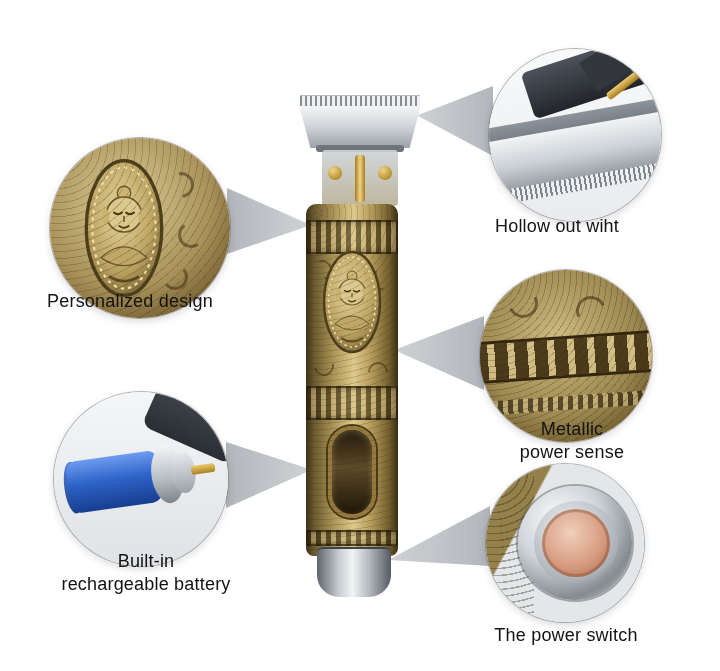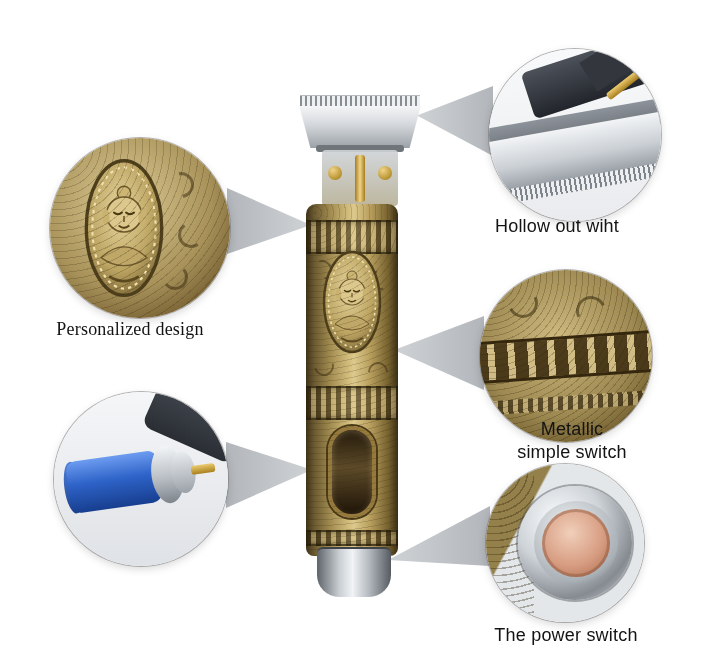--- a/index.html
+++ b/index.html
@@ -218,45 +218,47 @@
           <path d="M22.5 40.5 q3 2.6 6 0" fill="none" stroke="#46380f" stroke-width="1.4" stroke-linecap="round"></path>
           <path d="M31.5 40.5 q3 2.6 6 0" fill="none" stroke="#46380f" stroke-width="1.4" stroke-linecap="round"></path>
           <path d="M30 43 v4.5" stroke="#6e5a2c" stroke-width="1.2" fill="none"></path>
           <path d="M26.5 50.5 q3.5 2.6 7 0" fill="none" stroke="#584418" stroke-width="1.5" stroke-linecap="round"></path>
           <path d="M13 74 q17 -16 34 0 q-8 6 -17 6 q-9 0 -17 -6 z" fill="#bfa768" stroke="#6e5a2c" stroke-width="1"></path>
           <path d="M19 88 q11 7 22 0" fill="none" stroke="#5c491f" stroke-width="2"></path>
         </svg>
       </div>
     </div>
   </div>
-  <div class="label" id="lb-design" style="left:22px;top:318px;width:216px;font-family:Liberation Serif, serif;">Personalized design</div>
+  <div class="label" id="lb-design" style="left:22px;top:290px;width:216px;">Personalized design</div>
 
   <div class="co" id="co-metal">
     <div class="mz-wrap">
       <div class="mz-sw" style="left:28px;top:18px;transform:rotate(20deg);"></div>
       <div class="mz-sw" style="left:96px;top:26px;transform:rotate(200deg);"></div>
       <div class="mz-band"></div>
       <div class="mz-band2"></div>
     </div>
   </div>
   <div class="label" id="lb-metal" style="left:490px;top:418px;width:164px;">Metallic
-simple switch</div>
+power sense</div>
 
   <div class="co" id="co-battery">
     <div class="bat-wrap">
       <div class="bat-housing"></div>
       <div class="bat-group">
         <div class="bat-end"></div>
         <div class="bat-body"></div>
         <div class="bat-cap"></div>
         <div class="bat-cap2"></div>
         <div class="bat-pin"></div>
       </div>
     </div>
   </div>
+  <div class="label" id="lb-battery" style="left:38px;top:550px;width:216px;">Built-in
+rechargeable battery</div>
 
   <div class="co" id="co-power">
     <div class="pw-wrap">
       <div class="pw-ring"></div>
       <div class="pw-mid"></div>
       <div class="pw-copper"></div>
     </div>
   </div>
   <div class="label" id="lb-power" style="left:478px;top:624px;width:176px;">The power switch</div>
 

